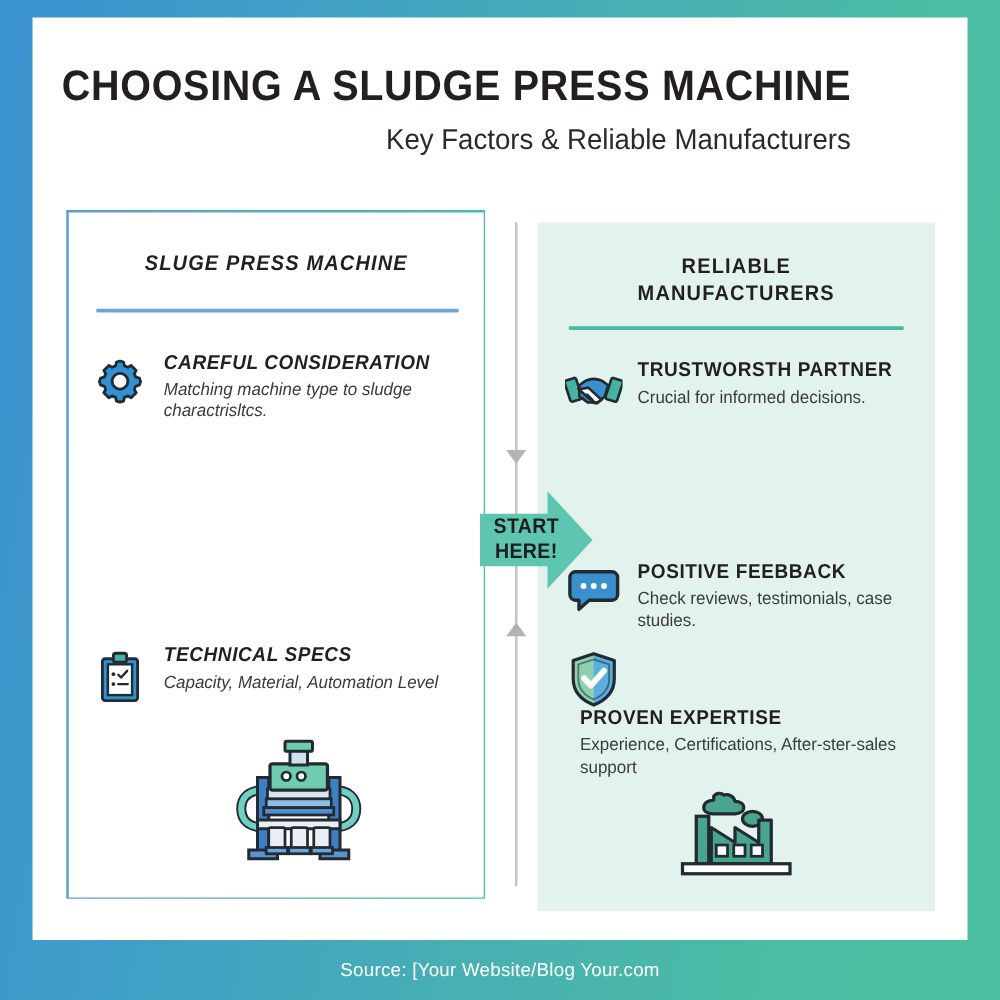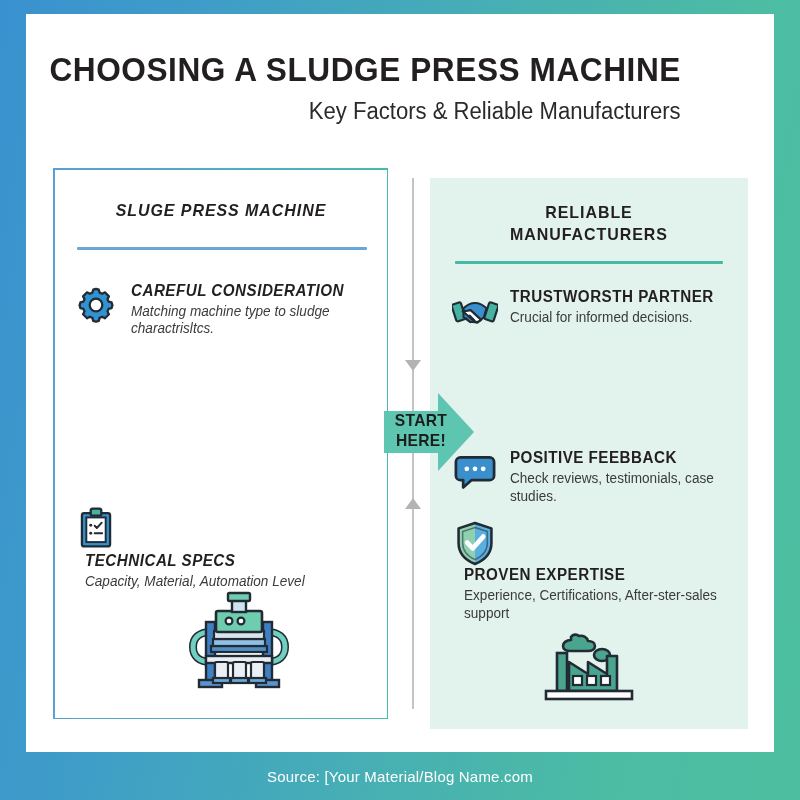--- a/index.html
+++ b/index.html
@@ -163,21 +163,21 @@
     line-height: 1.28;
     color: #3b3b3b;
     margin: 0;
     transform: scaleX(0.97);
     transform-origin: left center;
   }
 
   
   #l-row-0 { left: 18px; top: 112px; width: 300px; }
   #l-row-1 { left: 18px; top: 228px; width: 305px; }
-  #l-row-2 { left: 18px; top: 332px; width: 300px; flex-direction: column; }
+  #l-row-2 { left: 18px; top: 346px; width: 300px; }
   
   #r-row-0 { left: 22px; top: 110px; width: 290px; }
   #r-row-1 { left: 22px; top: 226px; width: 290px; margin-top: 45px; }
   #r-row-2 { left: 22px; top: 338px; width: 290px; flex-direction: column; }
 
   .row-icon.shift-up { align-items: flex-start; padding-top: 4px; }
 
   
   #press-illustration {
     position: absolute;
@@ -445,16 +445,16 @@
       <svg width="92" height="82" viewBox="0 0 92 82">
         <path d="M0 20h54V2l36 39-36 39V62H0z" fill="#5ec6b0"></path>
       </svg>
       <div id="start-here-label">START
 HERE!</div>
     </div>
 
   </div>
 
   <div id="footer">
-    <span id="footer-text">Source: [Your Material/Blog Name.com</span>
+    <span id="footer-text">Source: [Your Website/Blog Your.com</span>
   </div>
 
 </div>
 
 </body></html>

